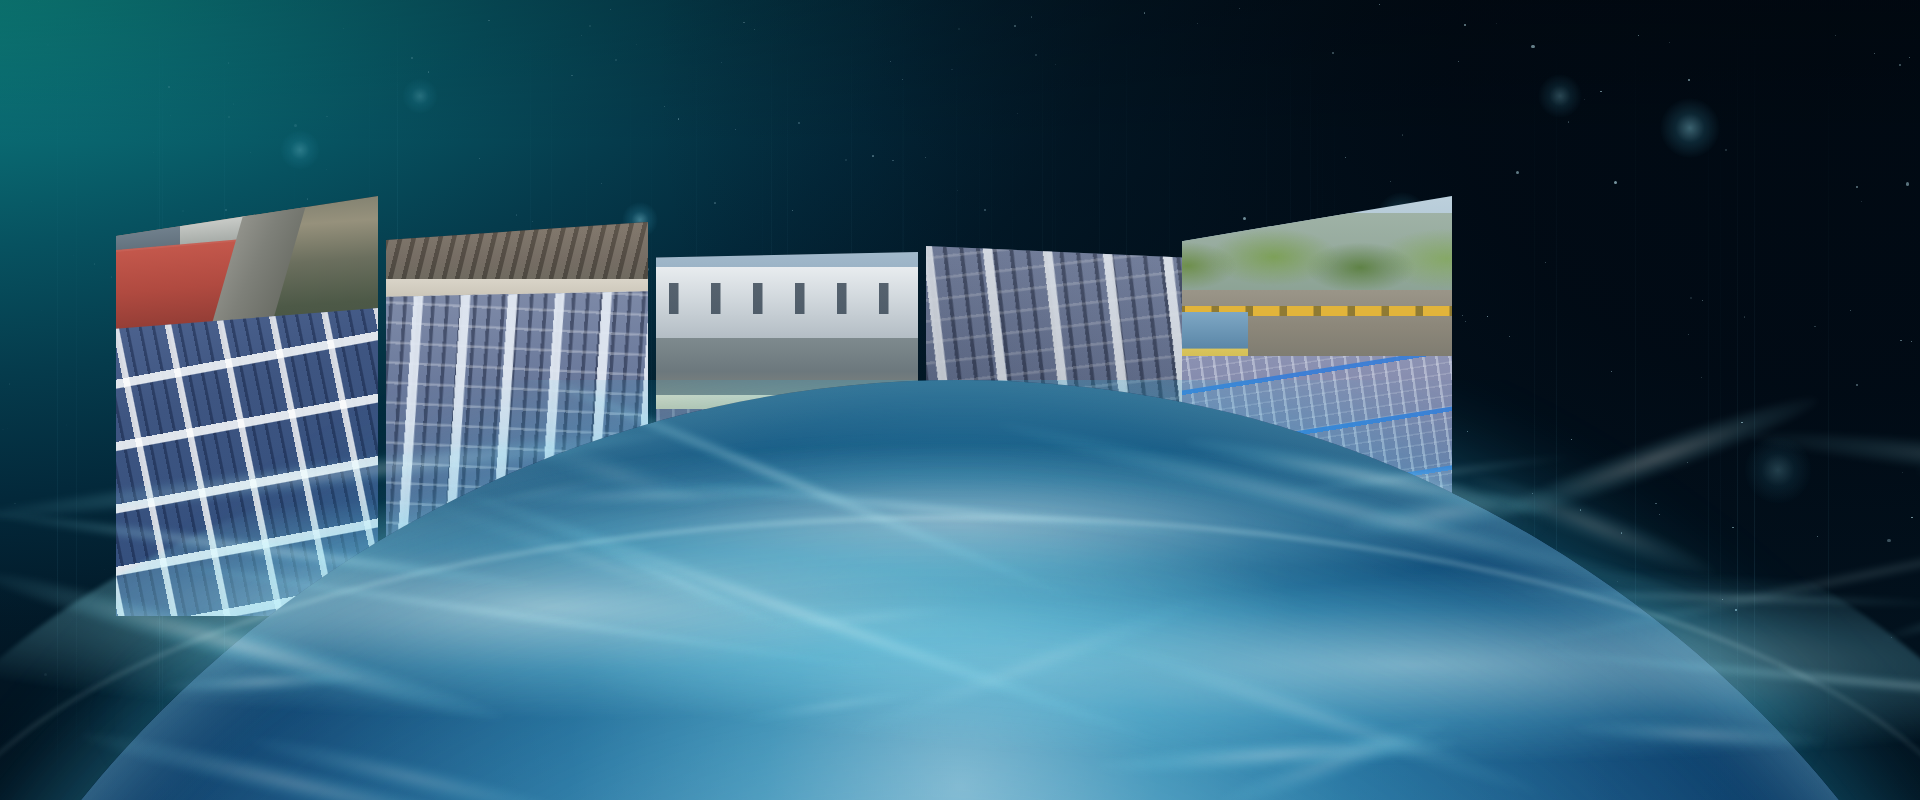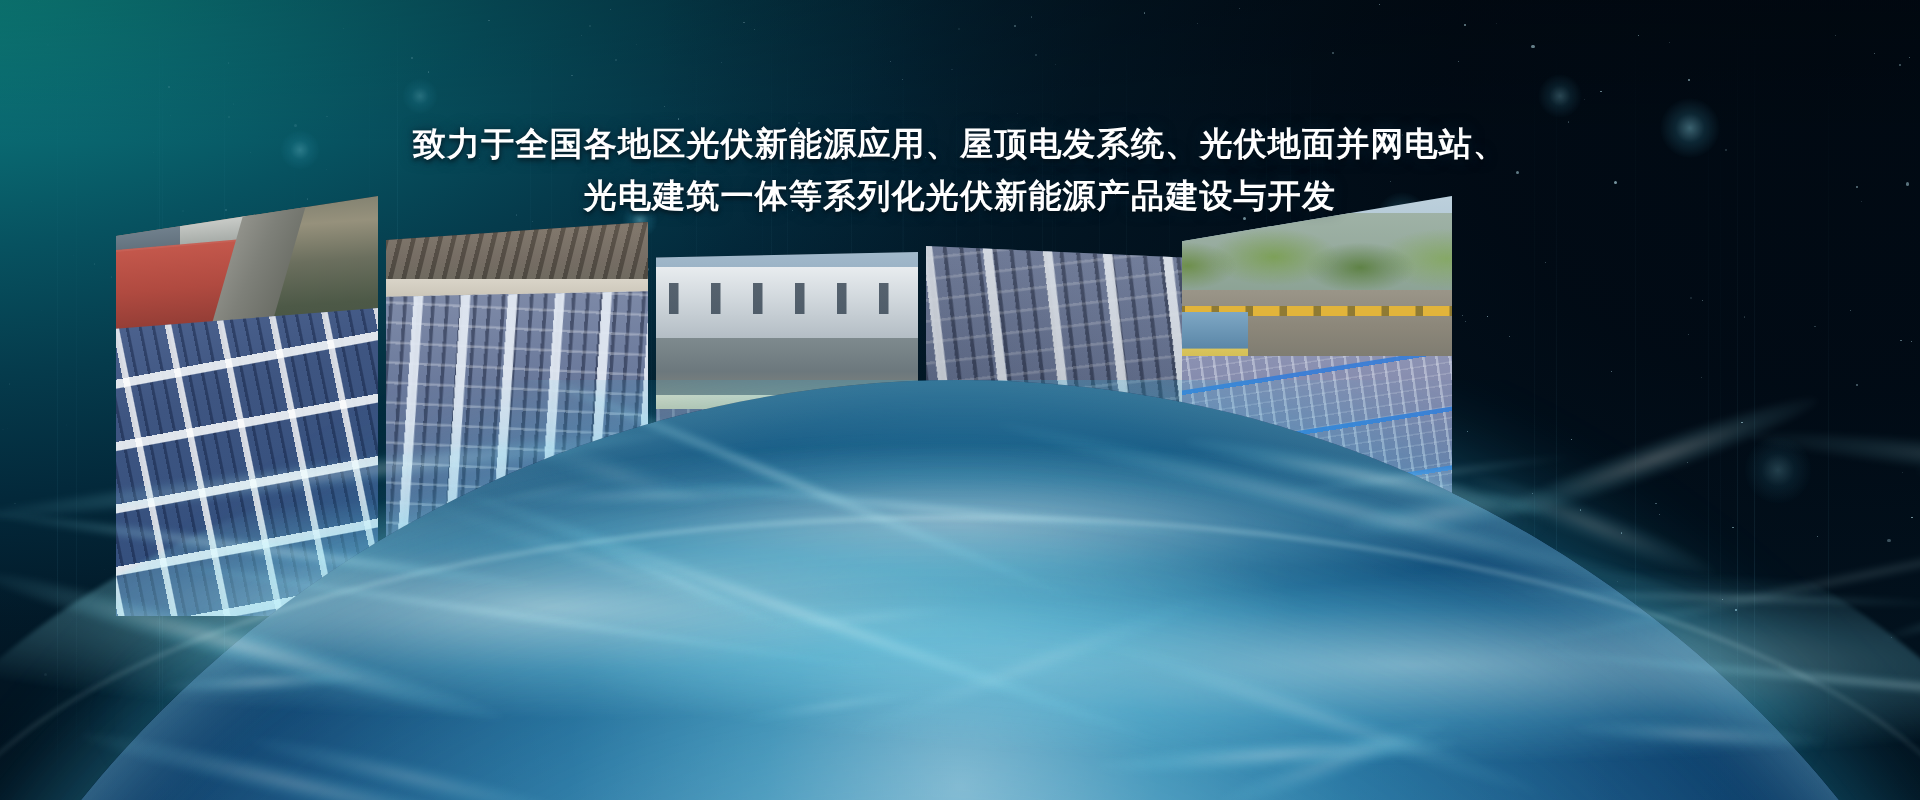--- a/index.html
+++ b/index.html
@@ -509,24 +509,20 @@
       <i class="rain" style="left:1316.6px;opacity:0.14"></i>
       <i class="rain" style="left:956.4px;opacity:0.26"></i>
       <i class="rain" style="left:1125.5px;opacity:0.35"></i>
       <i class="rain" style="left:1098.7px;opacity:0.27"></i>
       <i class="rain" style="left:1042.3px;opacity:0.35"></i>
       <i class="rain" style="left:991.3px;opacity:0.16"></i>
     </div>
 
   <div class="bg-vign"></div>
 
-  <div class="headline">
-    <span class="ln">致力于全国各地区光伏新能源应用、屋顶电发系统、光伏地面并网电站、</span>
-    <span class="ln">光电建筑一体等系列化光伏新能源产品建设与开发</span>
-  </div>
 
   <div class="wall">
 
     <div class="pane p1" style="left:116px;top:196px;width:262px;height:420px;
                 clip-path:polygon(0% 9.5%, 100% 0%, 100% 100%, 0% 100%);">
       <div class="inner">
         <div class="ground"></div>
         <div class="bldA"></div>
         <div class="bldC"></div>
         <div class="bldB"></div>

